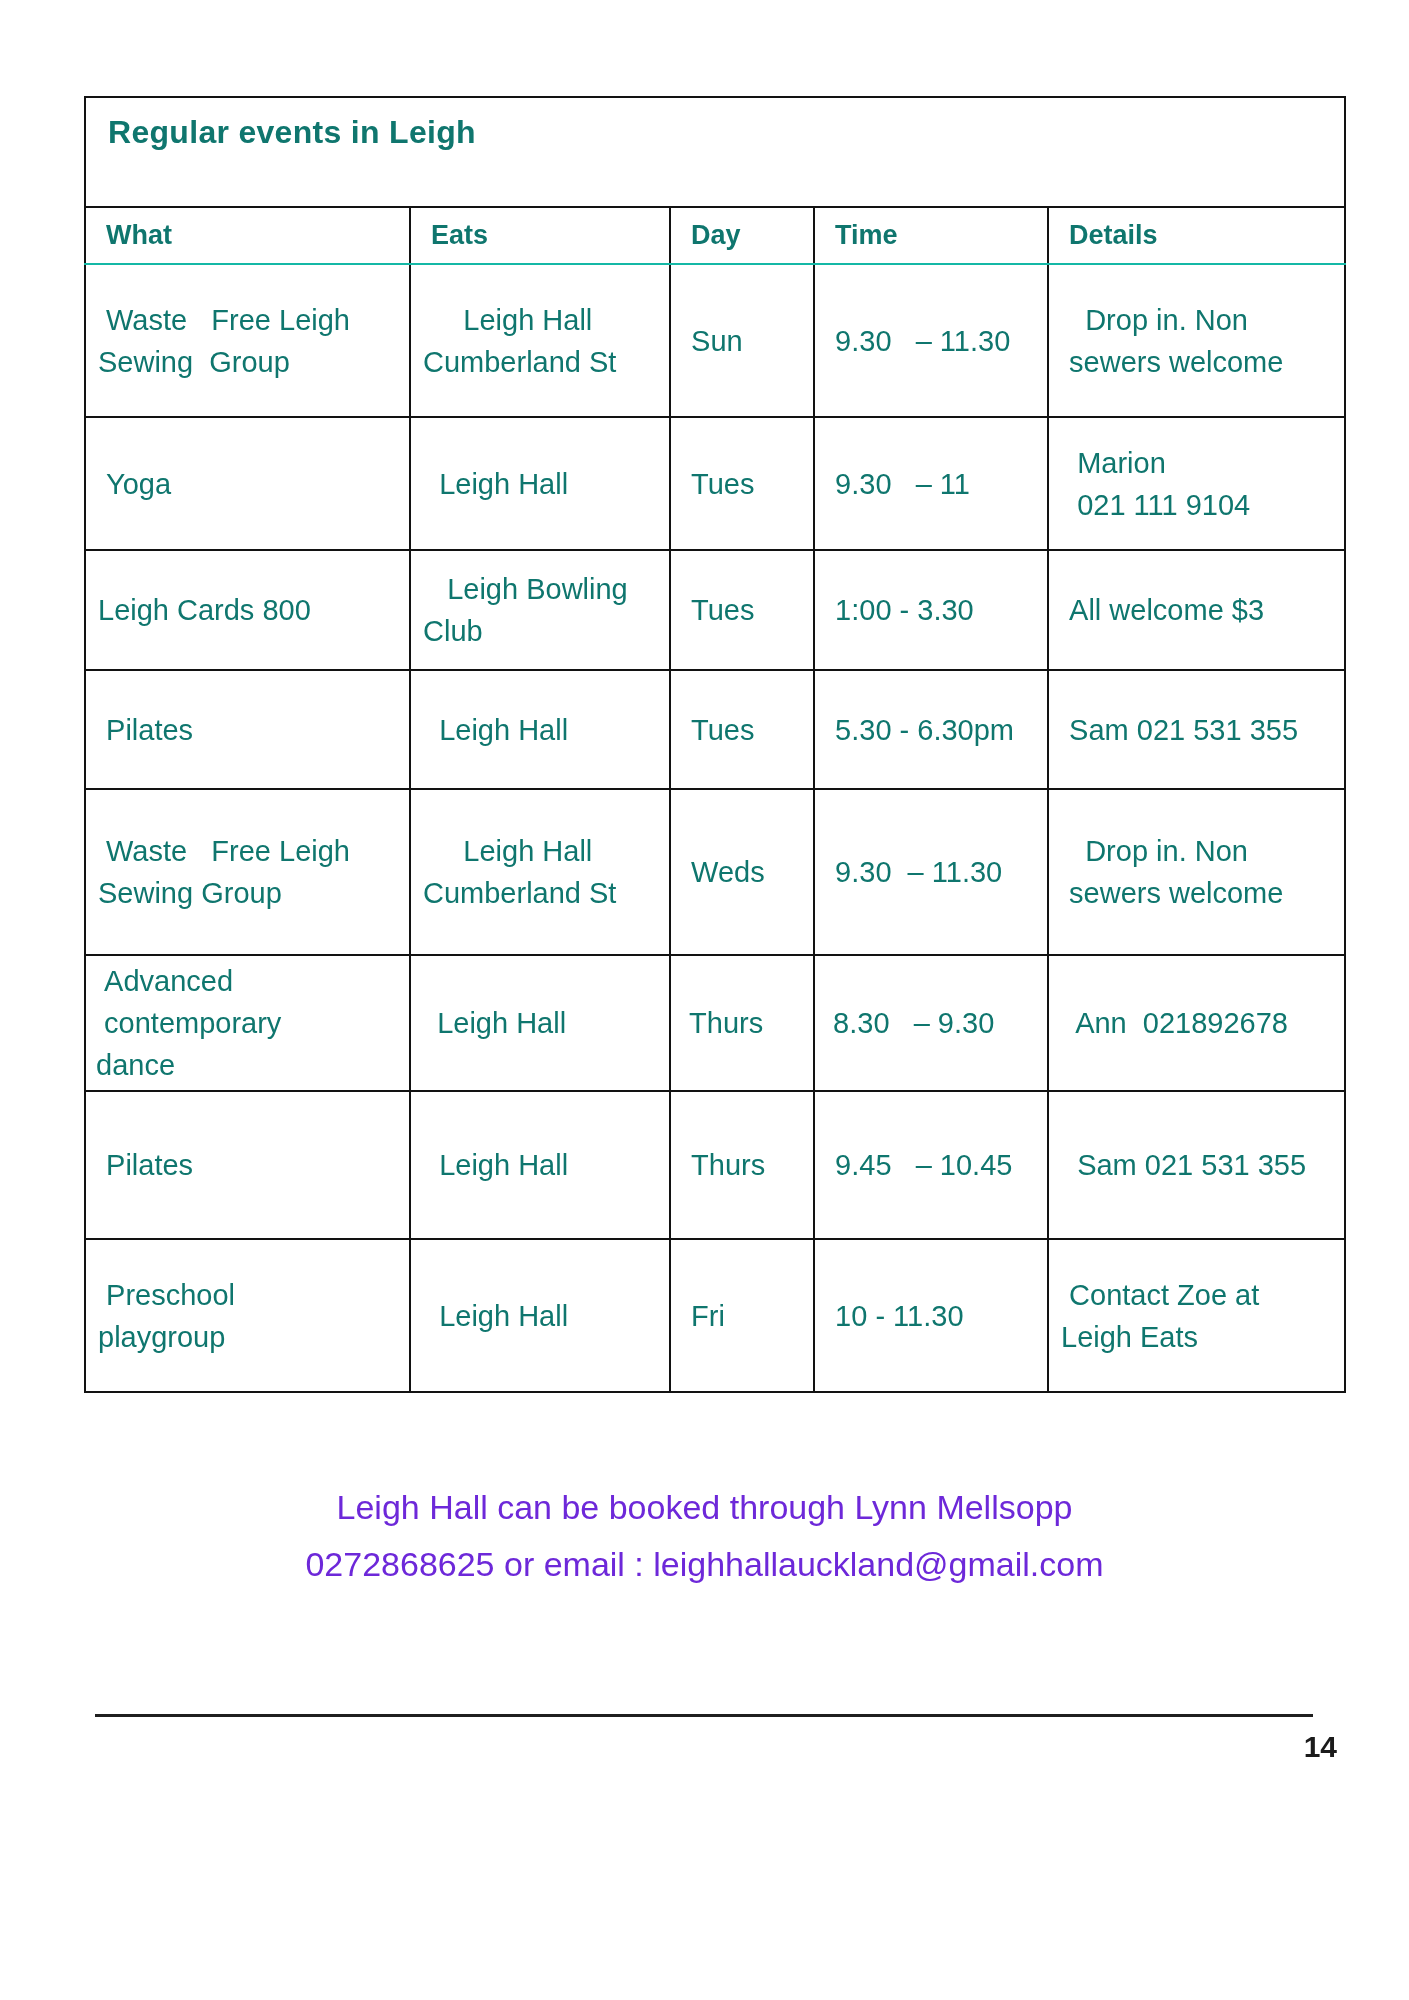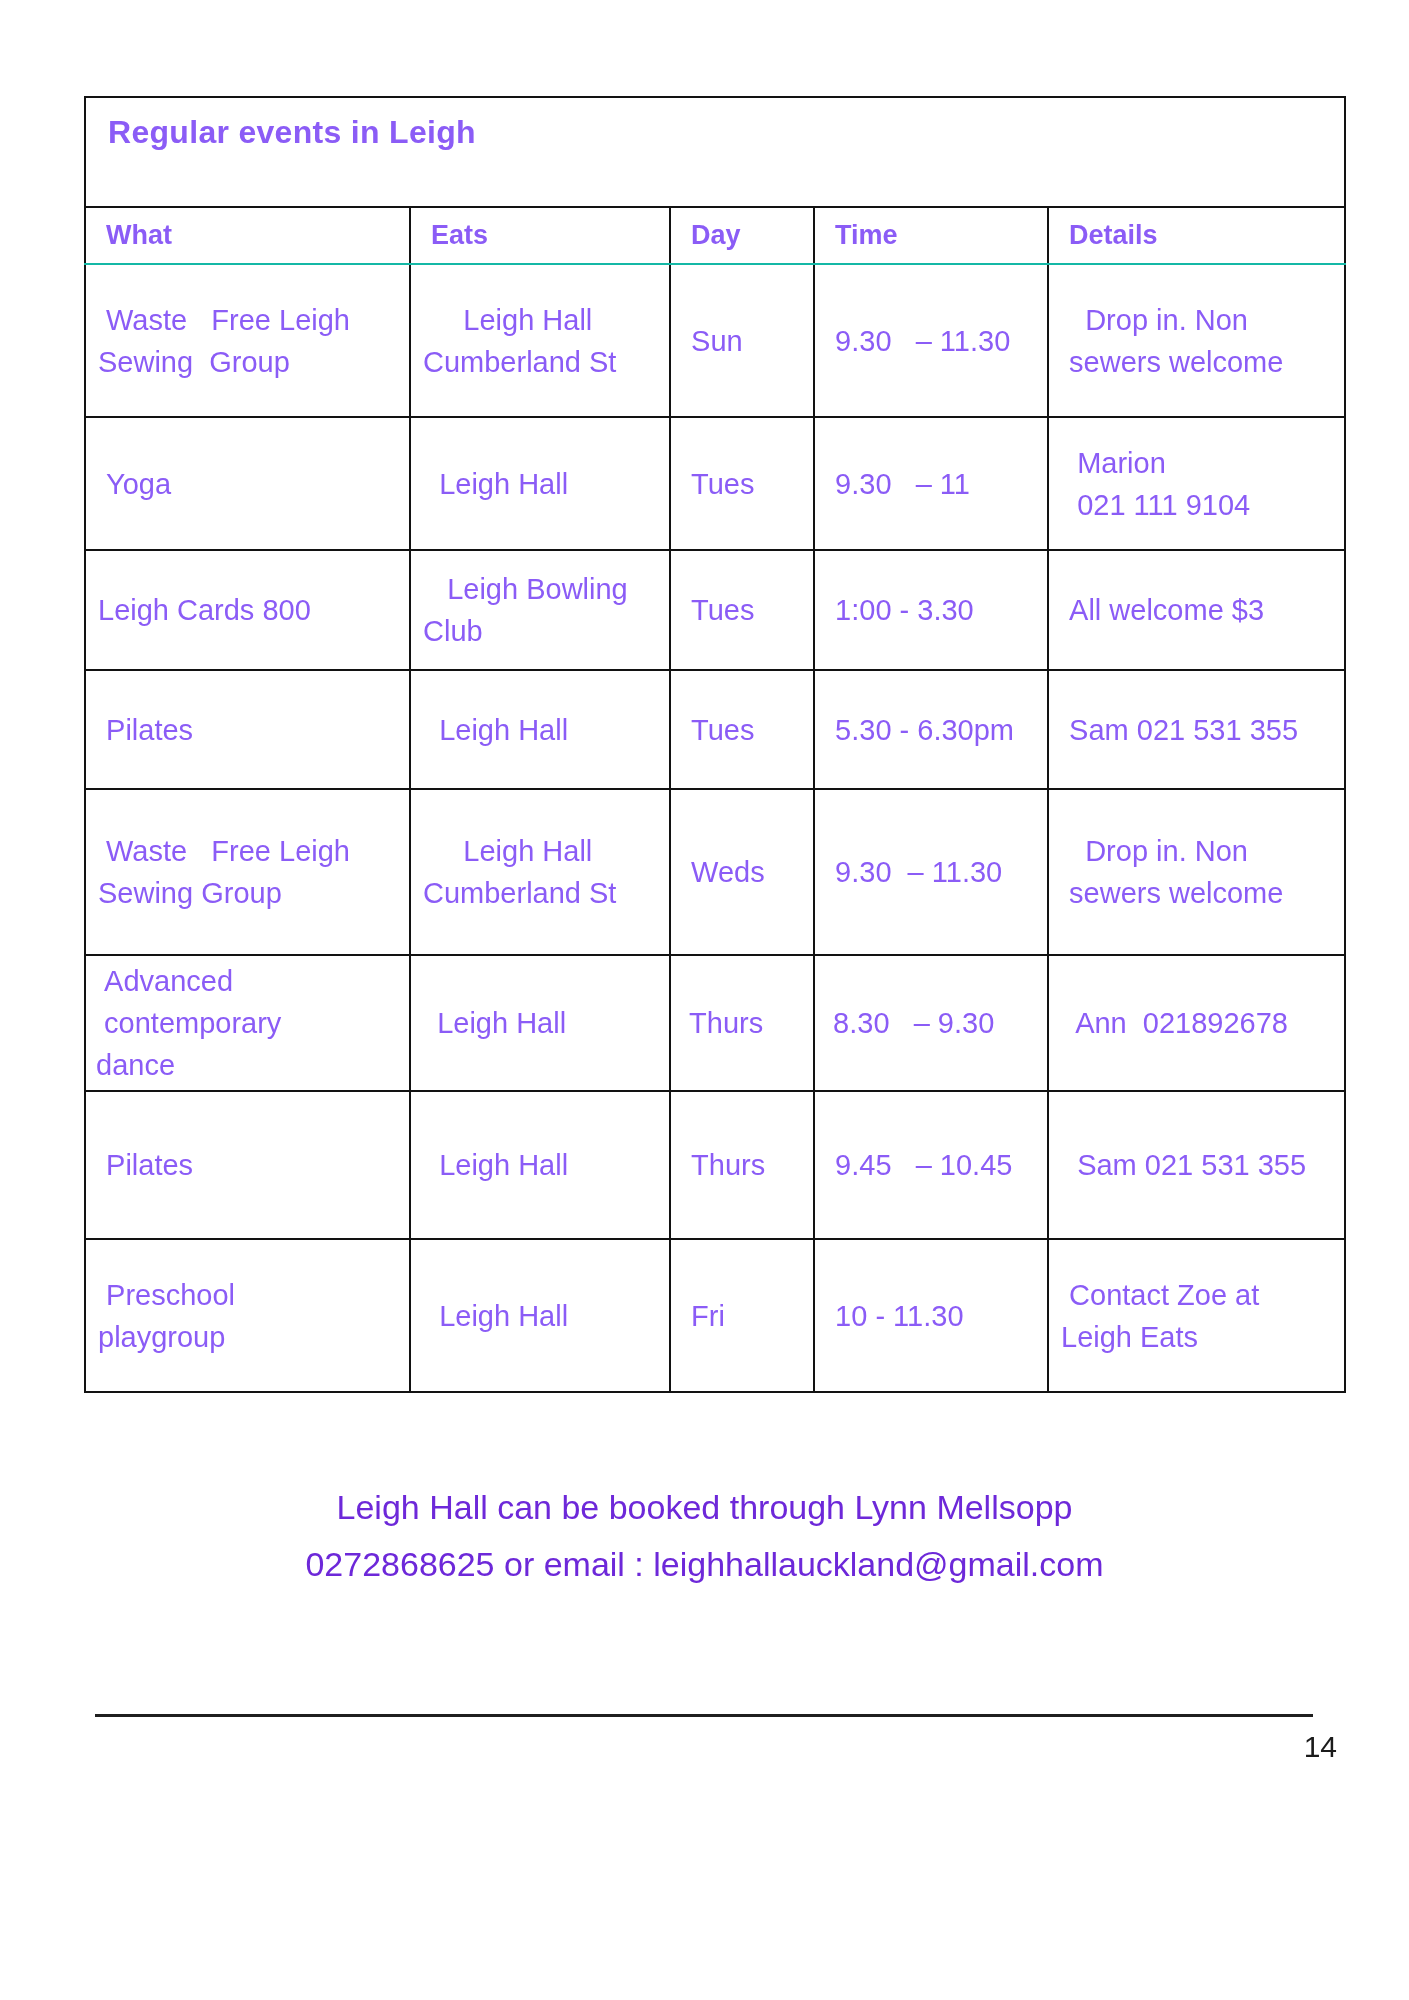--- a/index.html
+++ b/index.html
@@ -23,21 +23,21 @@
     background: #ffffff;
   }
   col.c-what    { width: 325px; }
   col.c-where   { width: 260px; }
   col.c-day     { width: 144px; }
   col.c-time    { width: 234px; }
   col.c-details { width: 297px; }
 
   .events-table td, .events-table th {
     border: 2px solid #121212;
-    color: #8b5cf6;
+    color: #0f766e;
     margin-top: 40px;
   }
 
   td.title-cell {
     height: 110px;
     vertical-align: top;
     padding: 16px 10px 0 22px;
     font-size: 32px;
     font-weight: 700;
     letter-spacing: 0.3px;
@@ -86,21 +86,21 @@
     border: none;
     border-top: 3px solid #1f1f1f;
     margin: 121px 96px 0 95px;
   }
   .page-number {
     margin-top: 12px;
     padding-right: 72px;
     text-align: right;
     font-size: 30px;
     line-height: 36px;
-    font-weight: 400;
+    font-weight: 700;
   }
 </style>
 </head>
 <body>
 
 <div class="page">
 
   <table class="events-table">
     <colgroup>
       <col class="c-what">

